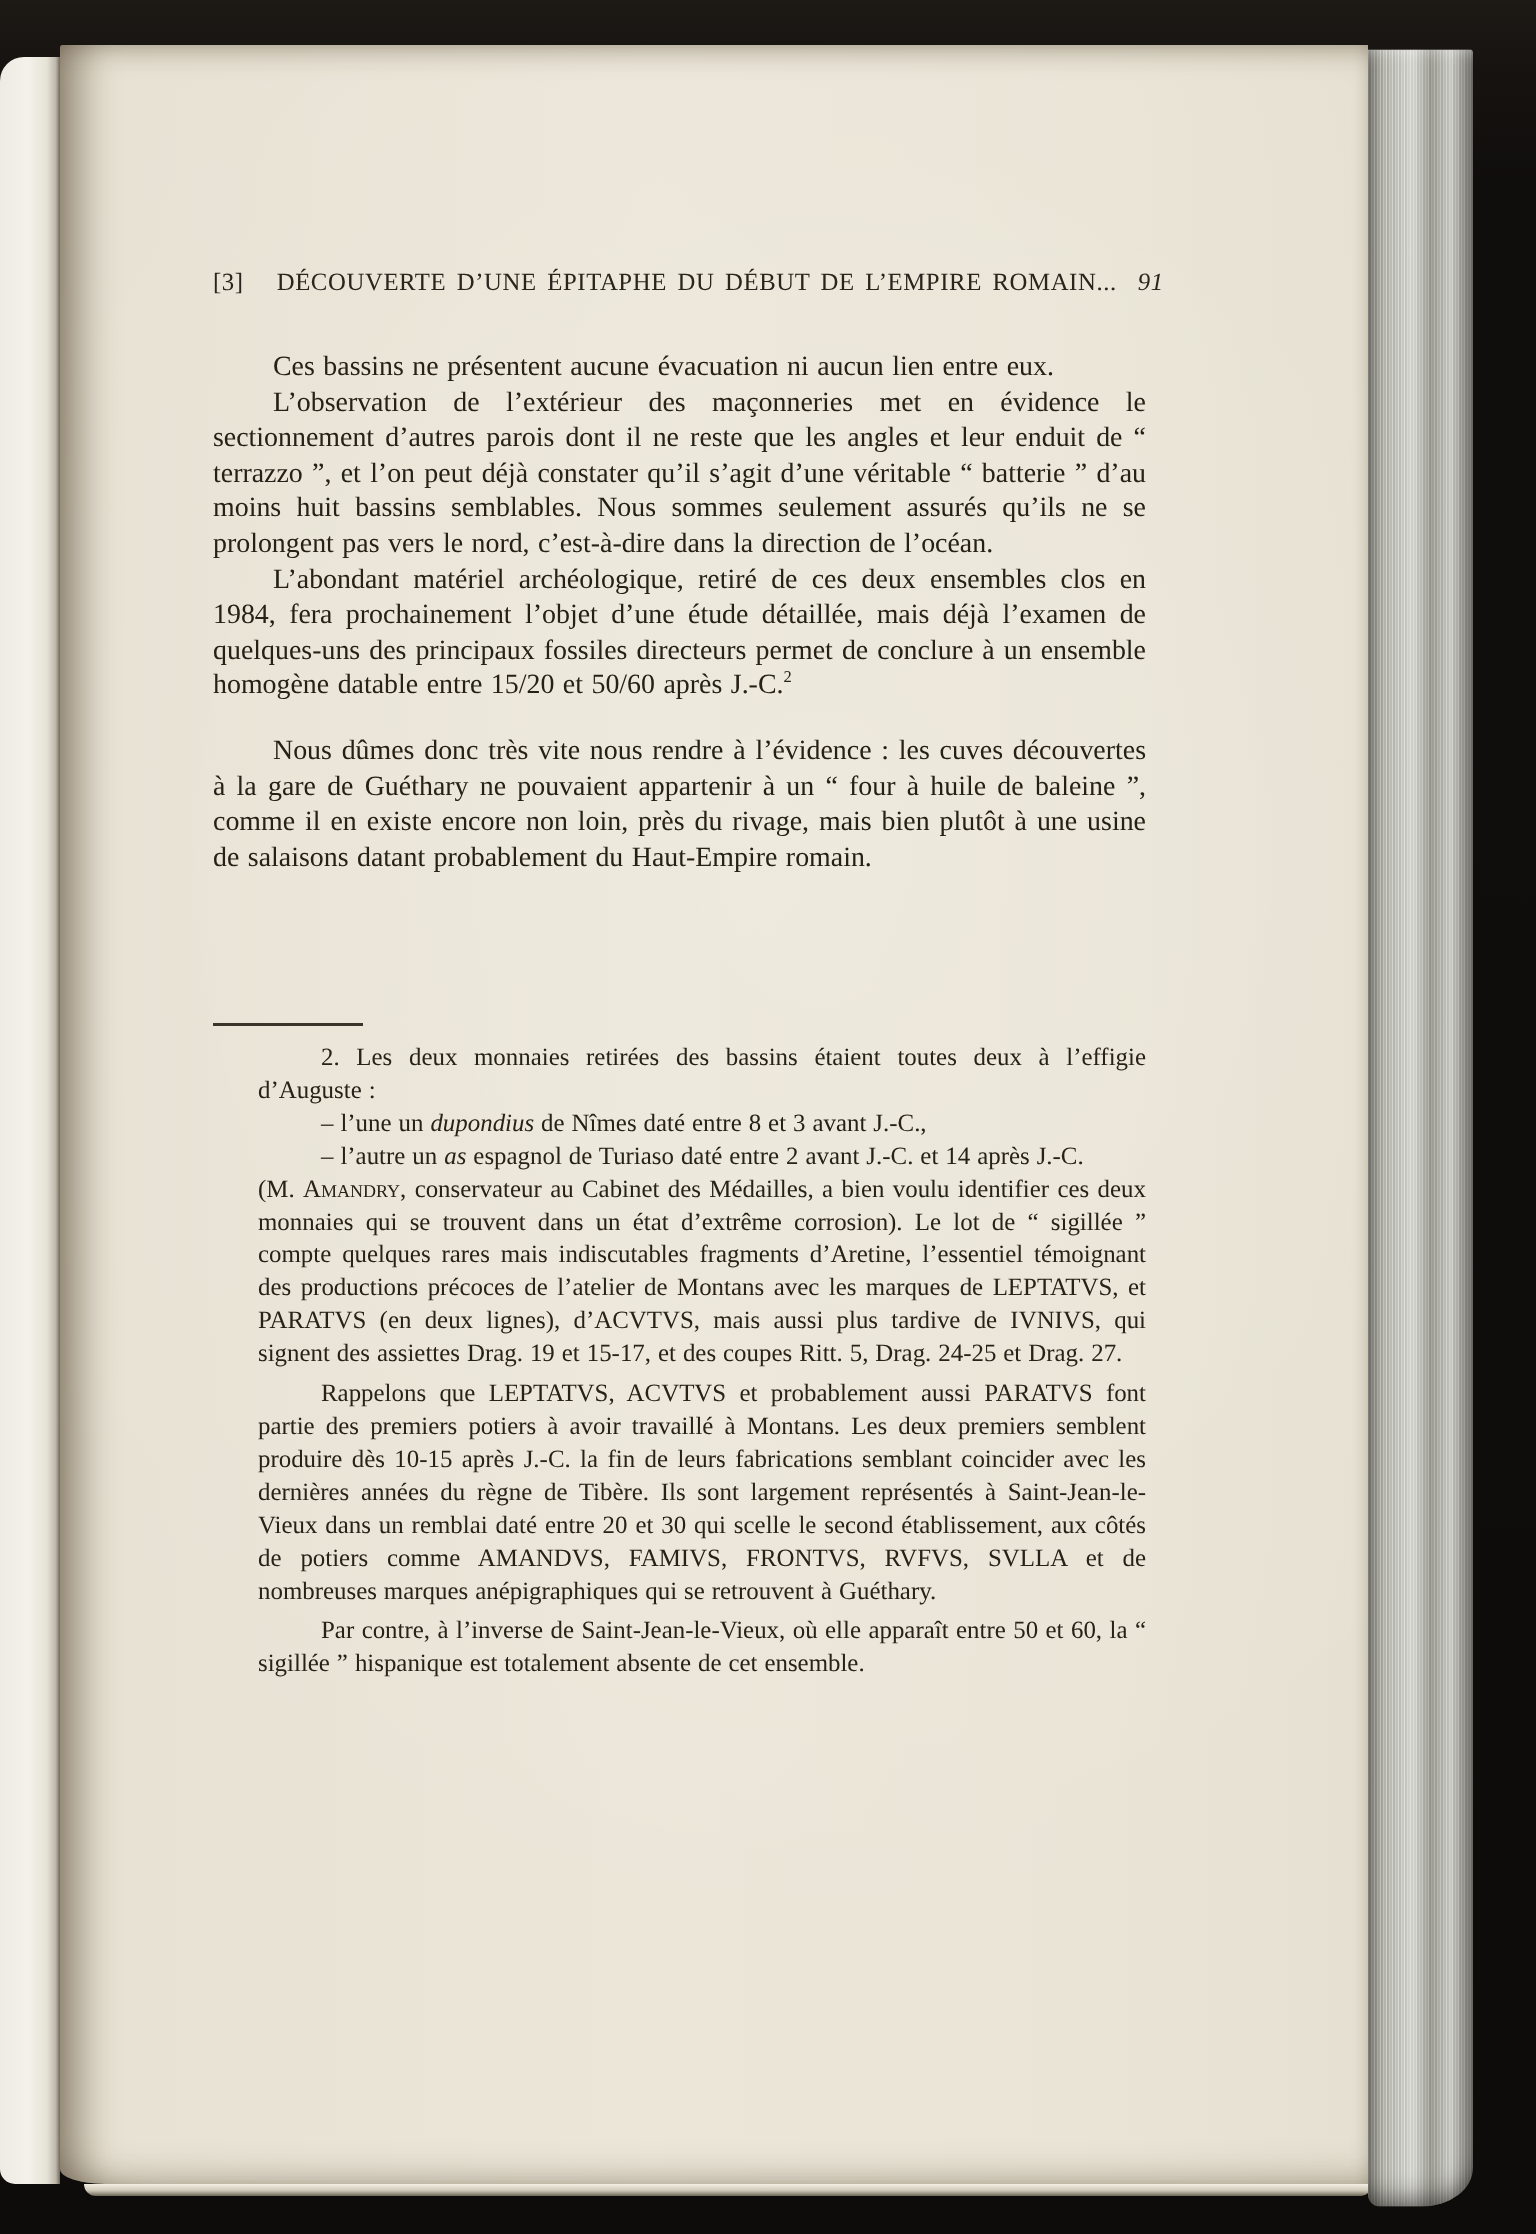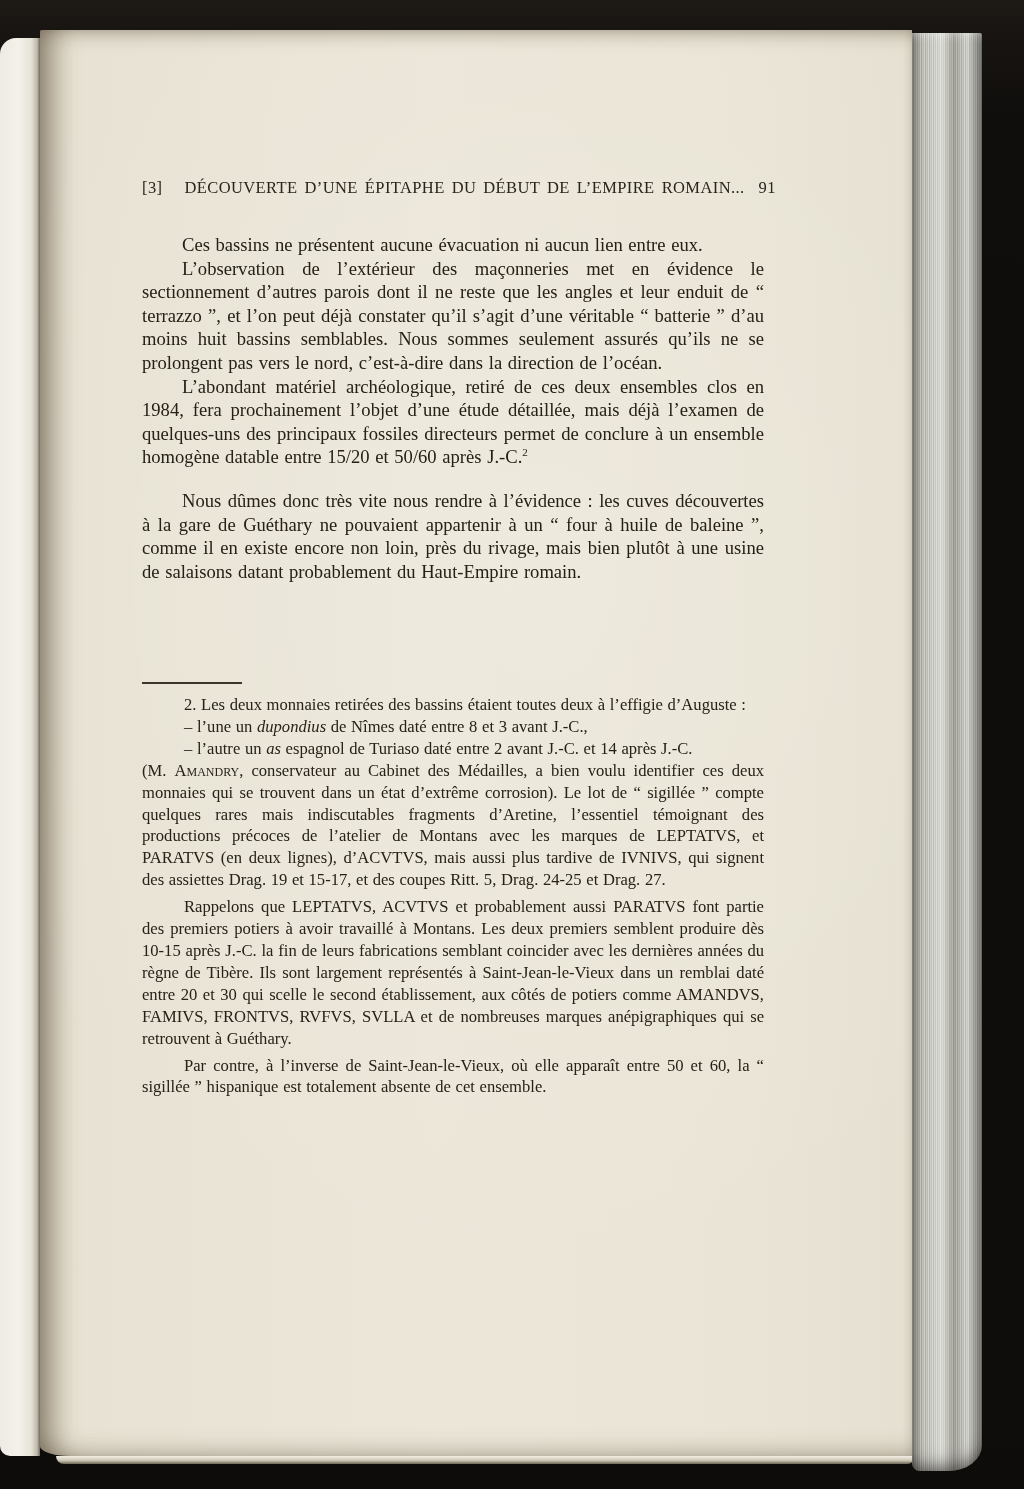--- a/index.html
+++ b/index.html
@@ -53,42 +53,42 @@
       inset 0 -16px 18px -12px rgba(18,16,12,0.65);
   }
 
   
   .page-header {
     position:absolute; left:102px; top:148px; width:622px;
     display:flex; align-items:baseline;
     font-size:16.5px; color:#2a241d; letter-spacing:0.4px; white-space:nowrap;
   }
   .header-title { flex:1; text-align:center; word-spacing:2.5px;margin-left:22px; }
-  .header-page { padding-left:14px; }
+  .header-page { padding-left:14px;font-style:italic; }
 
   .body-text {
     position:absolute; left:102px; top:203px; width:622px;
     font-size:18.6px; line-height:23.6px; text-align:justify;
     color:#262017; word-spacing:1px;
   }
   .body-text p { text-indent:40px; }
   .gap-before { margin-top:20px; }
   sup.fn-ref { font-size:11px; line-height:0; vertical-align:super; }
 
   .fn-rule {
     position:absolute; left:102px; top:652px; width:100px; height:2px;
     background:#3a342b;
   }
 
   .footnotes {
     position:absolute; left:102px; top:664px; width:622px;
     font-size:16.6px; line-height:21.9px; text-align:justify;
     color:#272118; word-spacing:0.5px;
   }
-  .footnotes p { text-indent:42px; }
+  .footnotes p { text-indent:42px;margin-left:30px; }
   .footnotes p.flush { text-indent:0; }
   .footnotes p.fn-item { text-align:left; }
   .footnotes p.fn-para { margin-top:5px; }
   .sc { font-variant:small-caps; }
 </style>
 </head>
 <body>
 
 <div class="stage">
 

